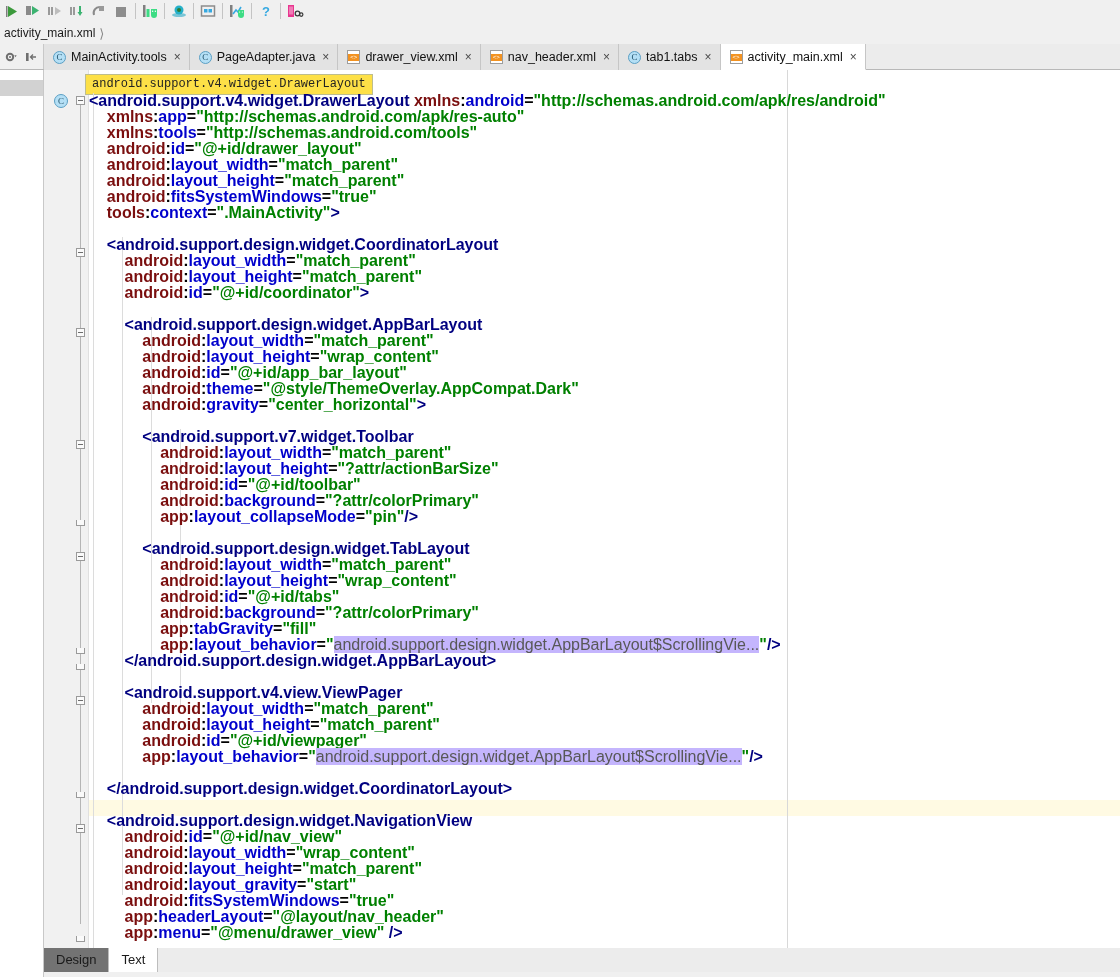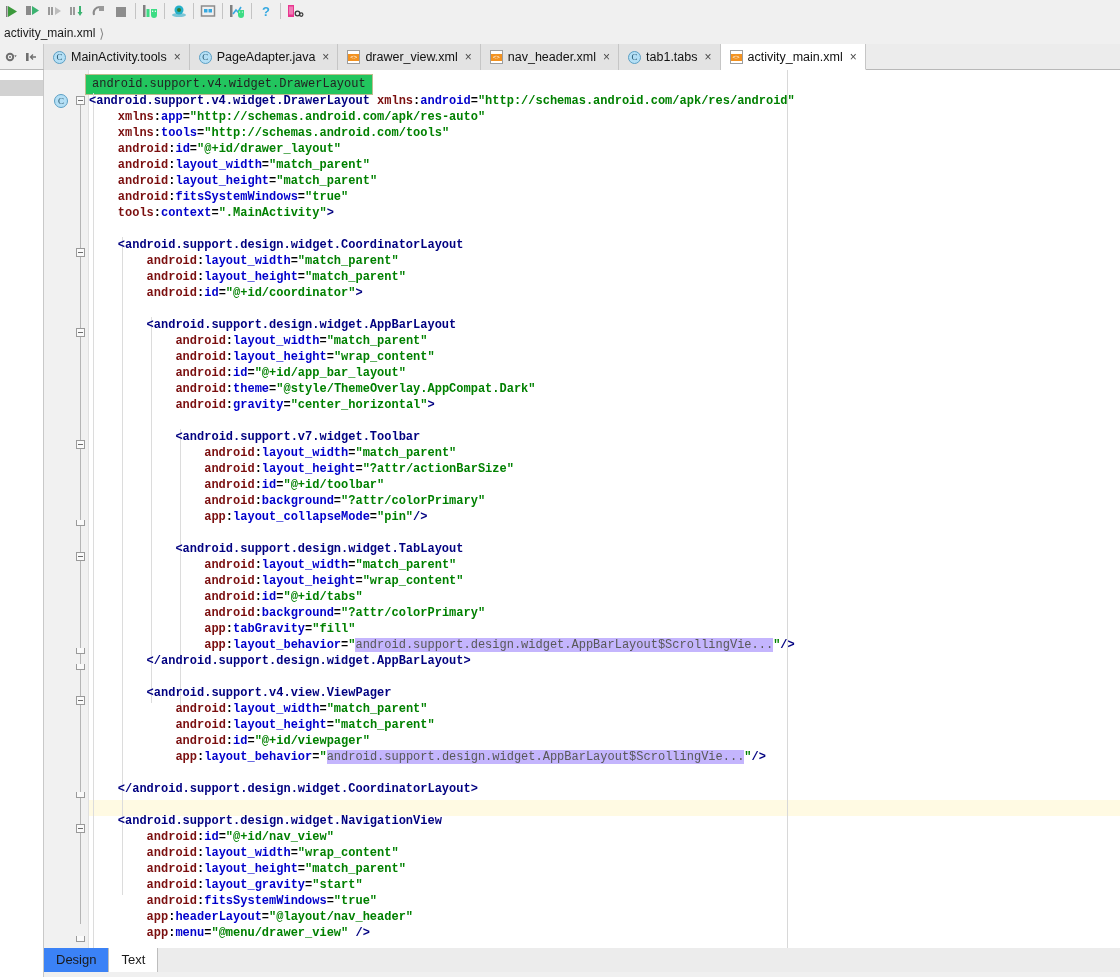--- a/index.html
+++ b/index.html
@@ -110,32 +110,32 @@
   
   .code{
     position:absolute;left:89px;top:0;right:0;height:878px;
     background:#ffffff;
   }
   .code-sep{position:absolute;left:698px;top:0;width:1px;height:878px;background:#d8d8d8;}
   .caret-line{position:absolute;left:0;top:730px;width:1031px;height:16px;background:#fffae3;}
 
   .tooltip{
     position:absolute;left:-4px;top:4px;
-    background:#22c55e;border:1px solid #bdbd8e;
+    background:#fde047;border:1px solid #bdbd8e;
     padding:2px 6px 3px 6px;
     font-family:"Liberation Mono","DejaVu Sans Mono",monospace;
     font-size:12px;color:#222;
     white-space:nowrap;
     text-align:right;
   }
 
   .lines{
     position:absolute;left:0;top:23px;width:100%;
-    font-family:Liberation Mono, monospace;
-    font-size:12px;
+    font-family:Liberation Sans, sans-serif;
+    font-size:16px;
     white-space:pre;
   }
   .ln{height:16px;line-height:16px;position:relative;}
 
   
   .t-tag{color:#000080;font-weight:bold;}
   .t-ns{color:#7a0e0e;font-weight:bold;}
   .t-attr{color:#0000cc;font-weight:bold;}
   .t-punct{color:#000000;font-weight:bold;}
   .t-val{color:#008000;font-weight:bold;}
@@ -147,21 +147,21 @@
   
   .bottombar{
     position:absolute;left:0;top:948px;width:1120px;height:29px;
     background:#f0f0f0;
     display:flex;align-items:flex-start;
   }
   .bb-pad{width:44px;height:29px;background:#ffffff;border-right:1px solid #c8c8c8;box-sizing:border-box;}
   .btab{
     height:24px;line-height:24px;padding:0 12px;
     font-size:13px;color:#1a1a1a;
-    background:#3b82f6;border-right:1px solid #bdbdbd;
+    background:#737373;border-right:1px solid #bdbdbd;
     box-sizing:border-box;
   }
   .btab.active{background:#ffffff;}
   .bb-fill{flex:1;height:24px;background:#ececec;}
 </style>
 </head>
 <body>
 
 <div class="app">
 

